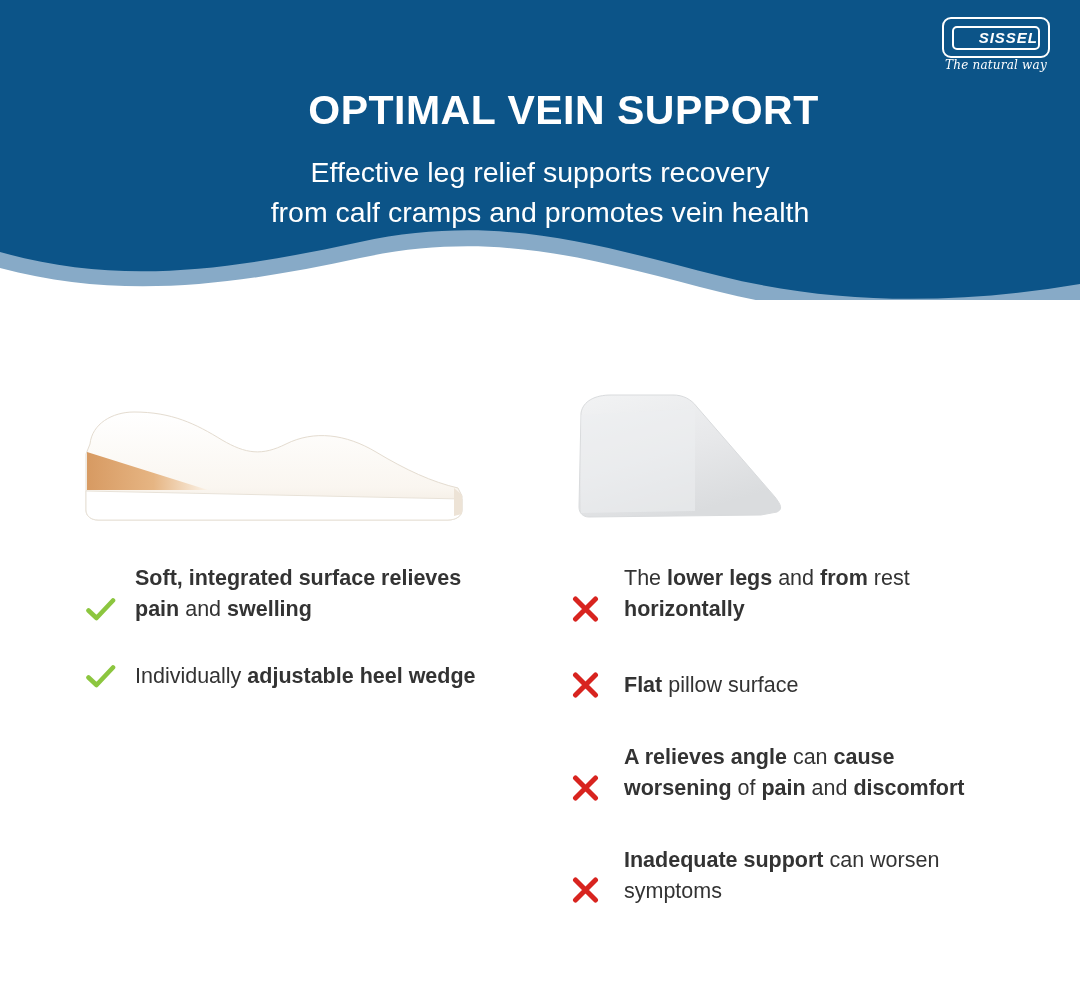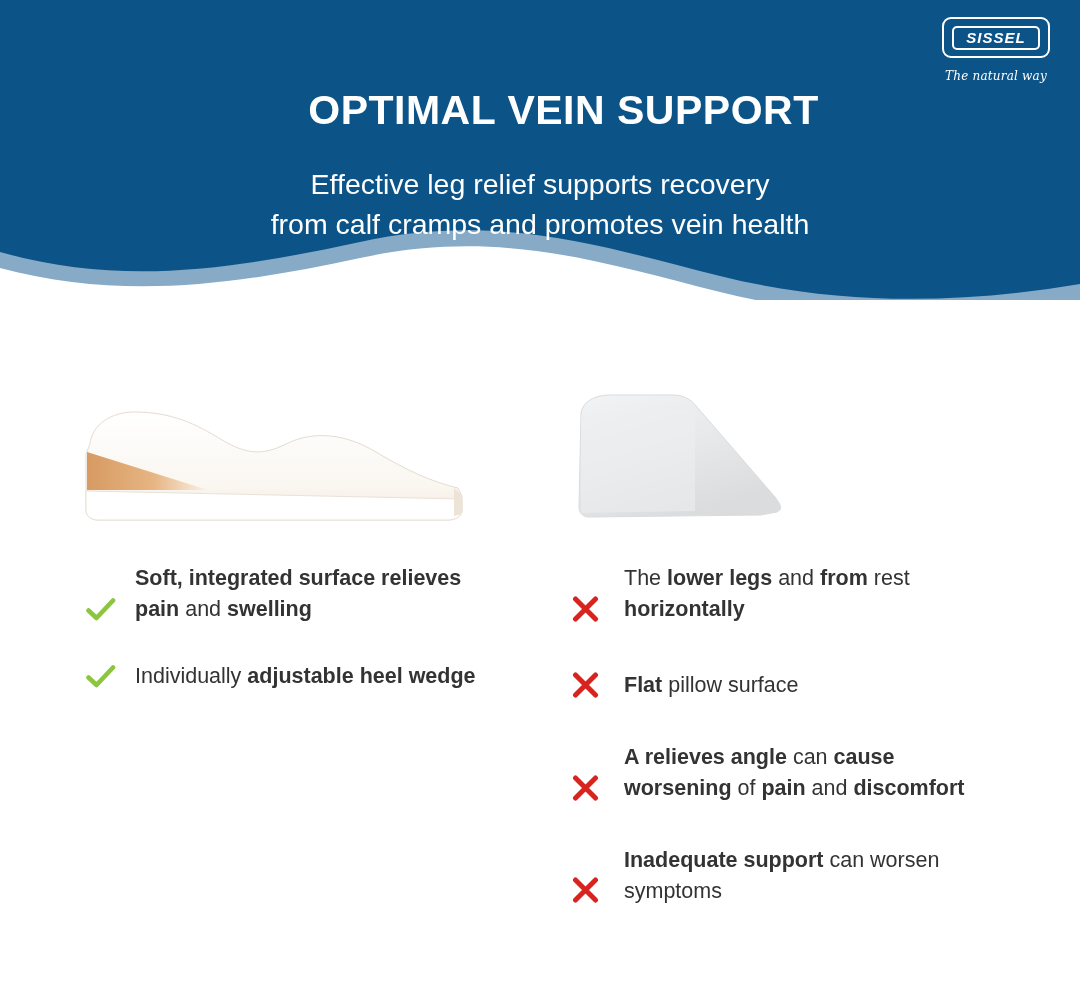--- a/index.html
+++ b/index.html
@@ -43,21 +43,21 @@
     text-align: center;
     color: #ffffff;
     font-size: 41px;
     font-weight: bold;
     letter-spacing: 0.5px;
     line-height: 1.05;
     padding-left: 47px;
   }
   #page-subtitle {
     position: absolute;
-    top: 164px;
+    top: 152px;
     left: 0;
     width: 1080px;
     text-align: center;
     color: #ffffff;
     font-size: 28.5px;
     font-weight: 400;
     line-height: 1.42;
   }
   #page-subtitle .sub-line { display: block; }
 
@@ -80,32 +80,32 @@
     align-items: center;
     justify-content: center;
   }
   #logo-inner {
     width: 88px;
     height: 24px;
     border: 2px solid #ffffff;
     border-radius: 5px;
     display: flex;
     align-items: center;
-    justify-content: center;
+    justify-content: flex-end;
   }
   #logo-text {
     color: #ffffff;
     font-size: 15px;
     font-weight: bold;
     font-style: italic;
     letter-spacing: 1px;
     line-height: 1;
   }
   #logo-tagline {
-    margin-top: 11px;
+    margin-top: 0;
     width: 108px;
     text-align: center;
     color: #ffffff;
     font-family: "DejaVu Serif", serif;
     font-style: italic;
     font-size: 12px;
     letter-spacing: 0.2px;
     white-space: nowrap;
   }
 

